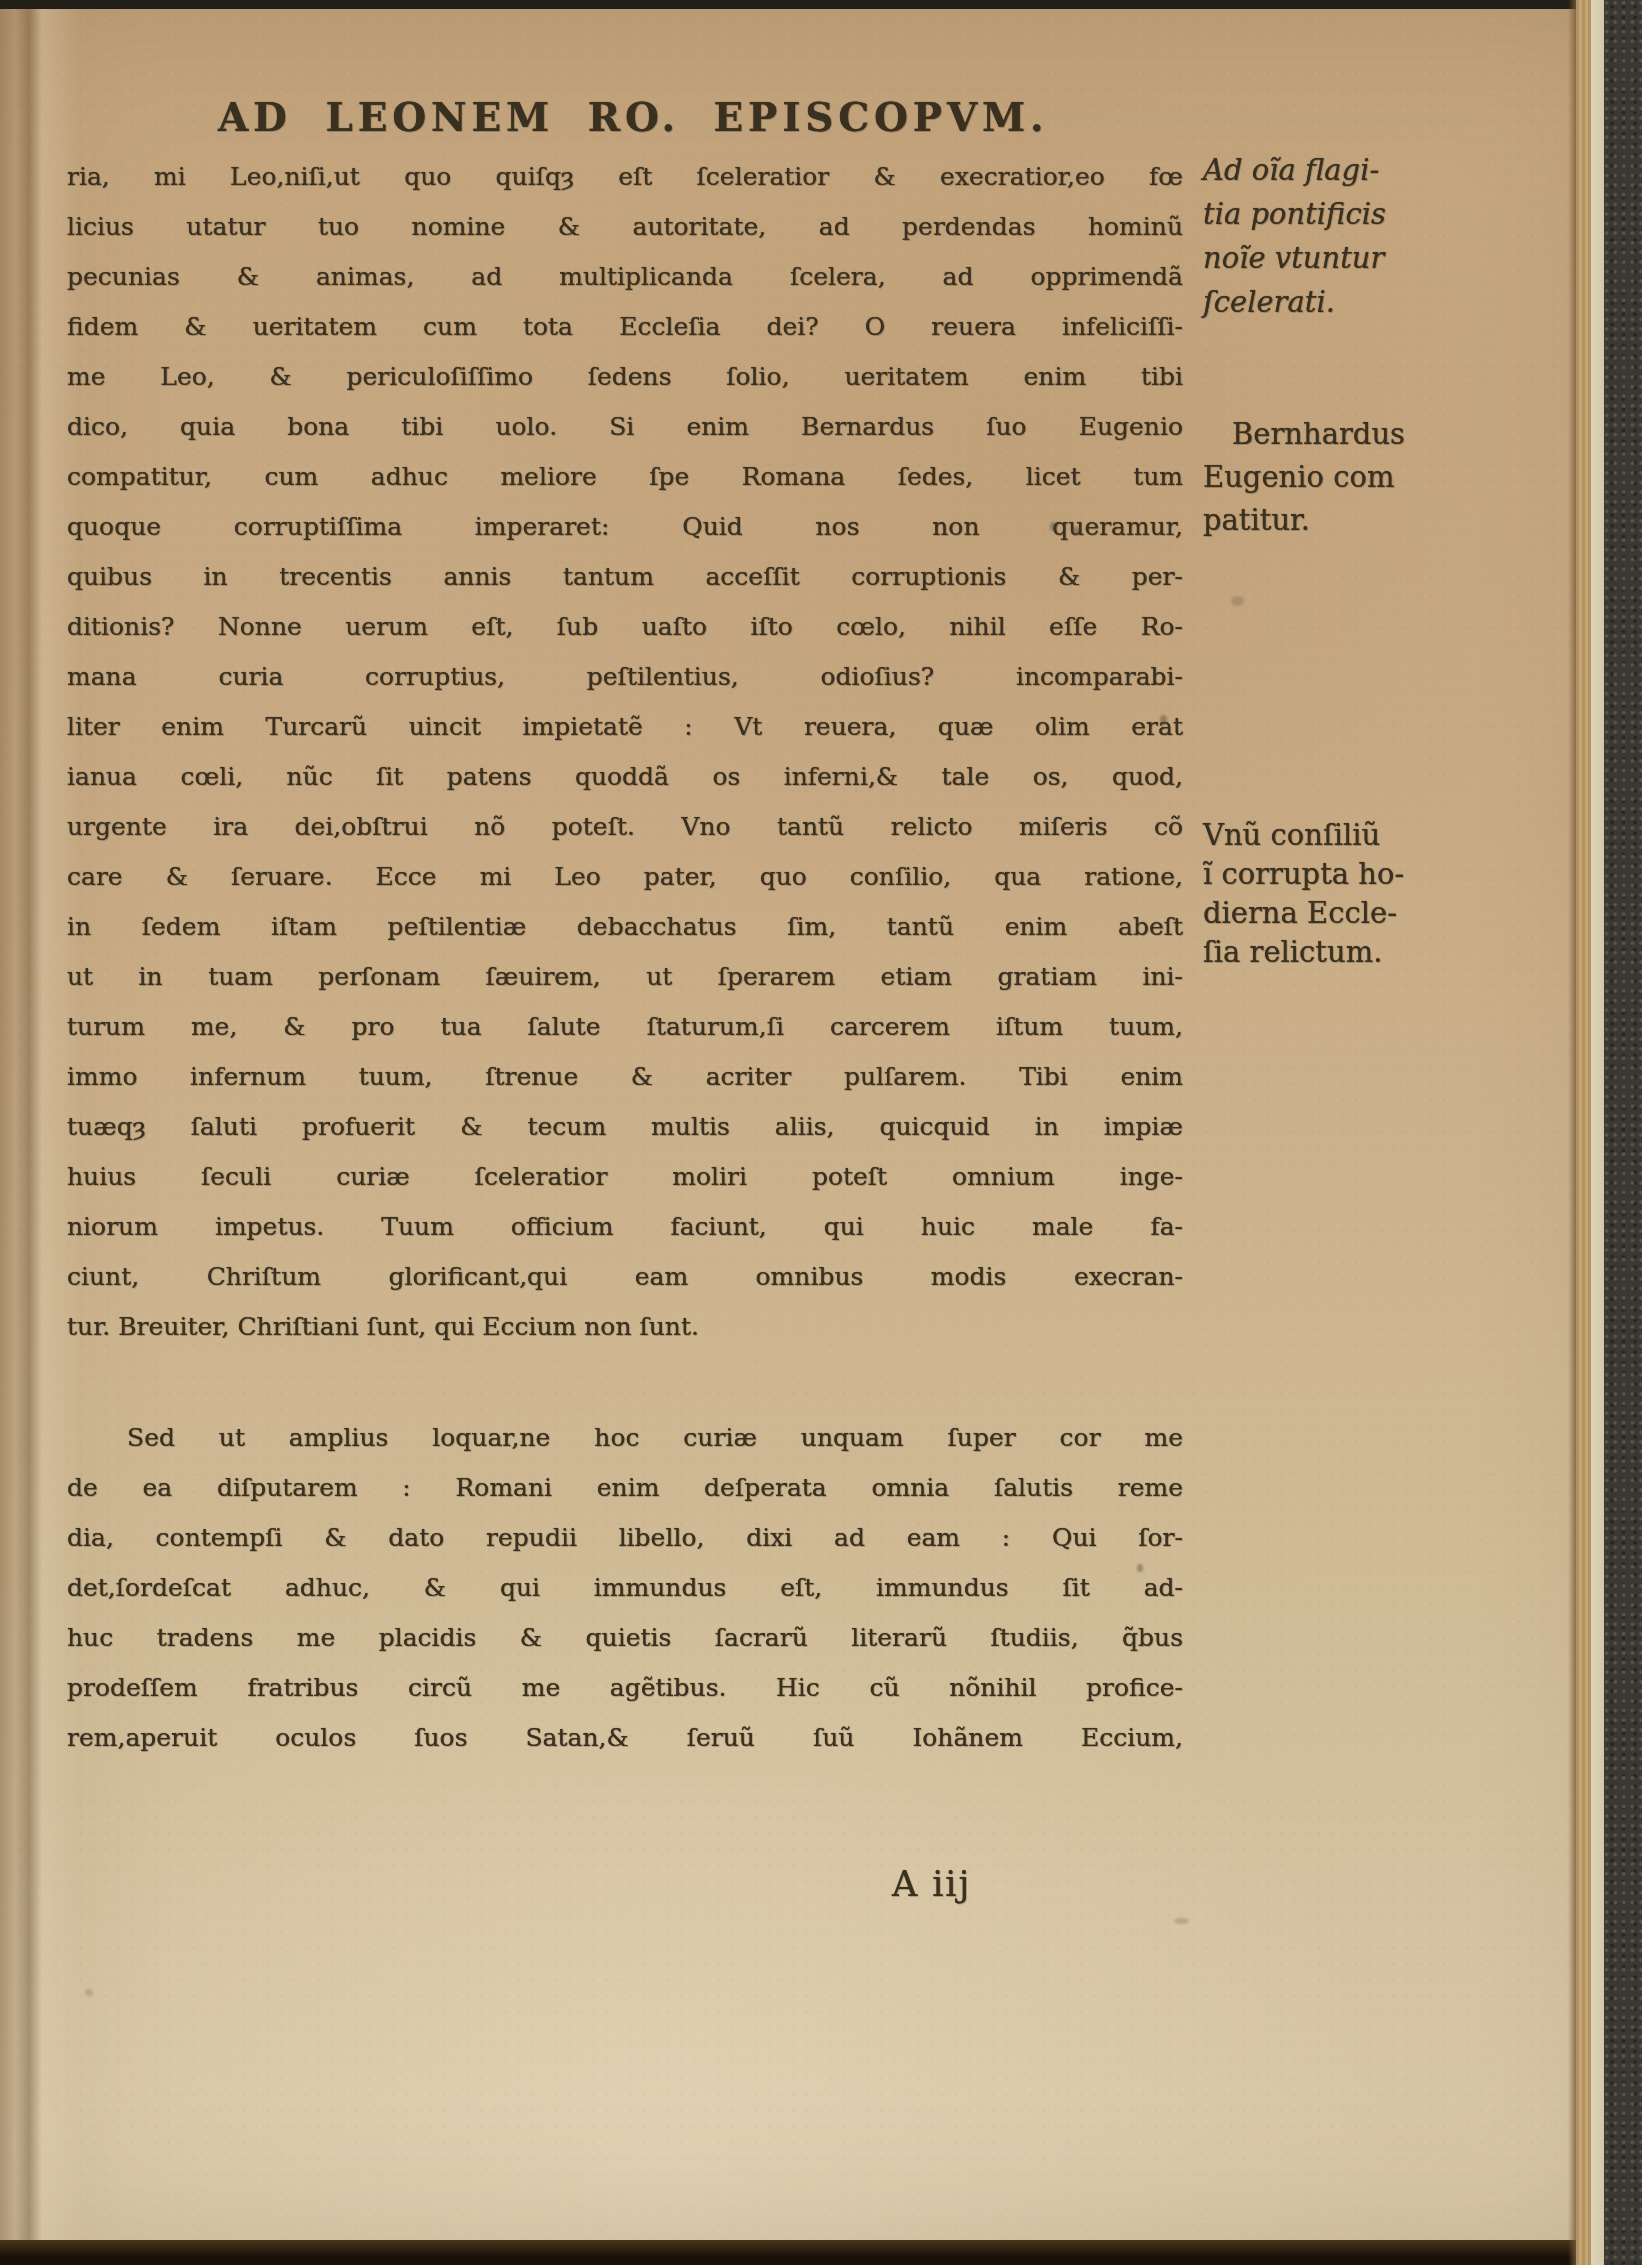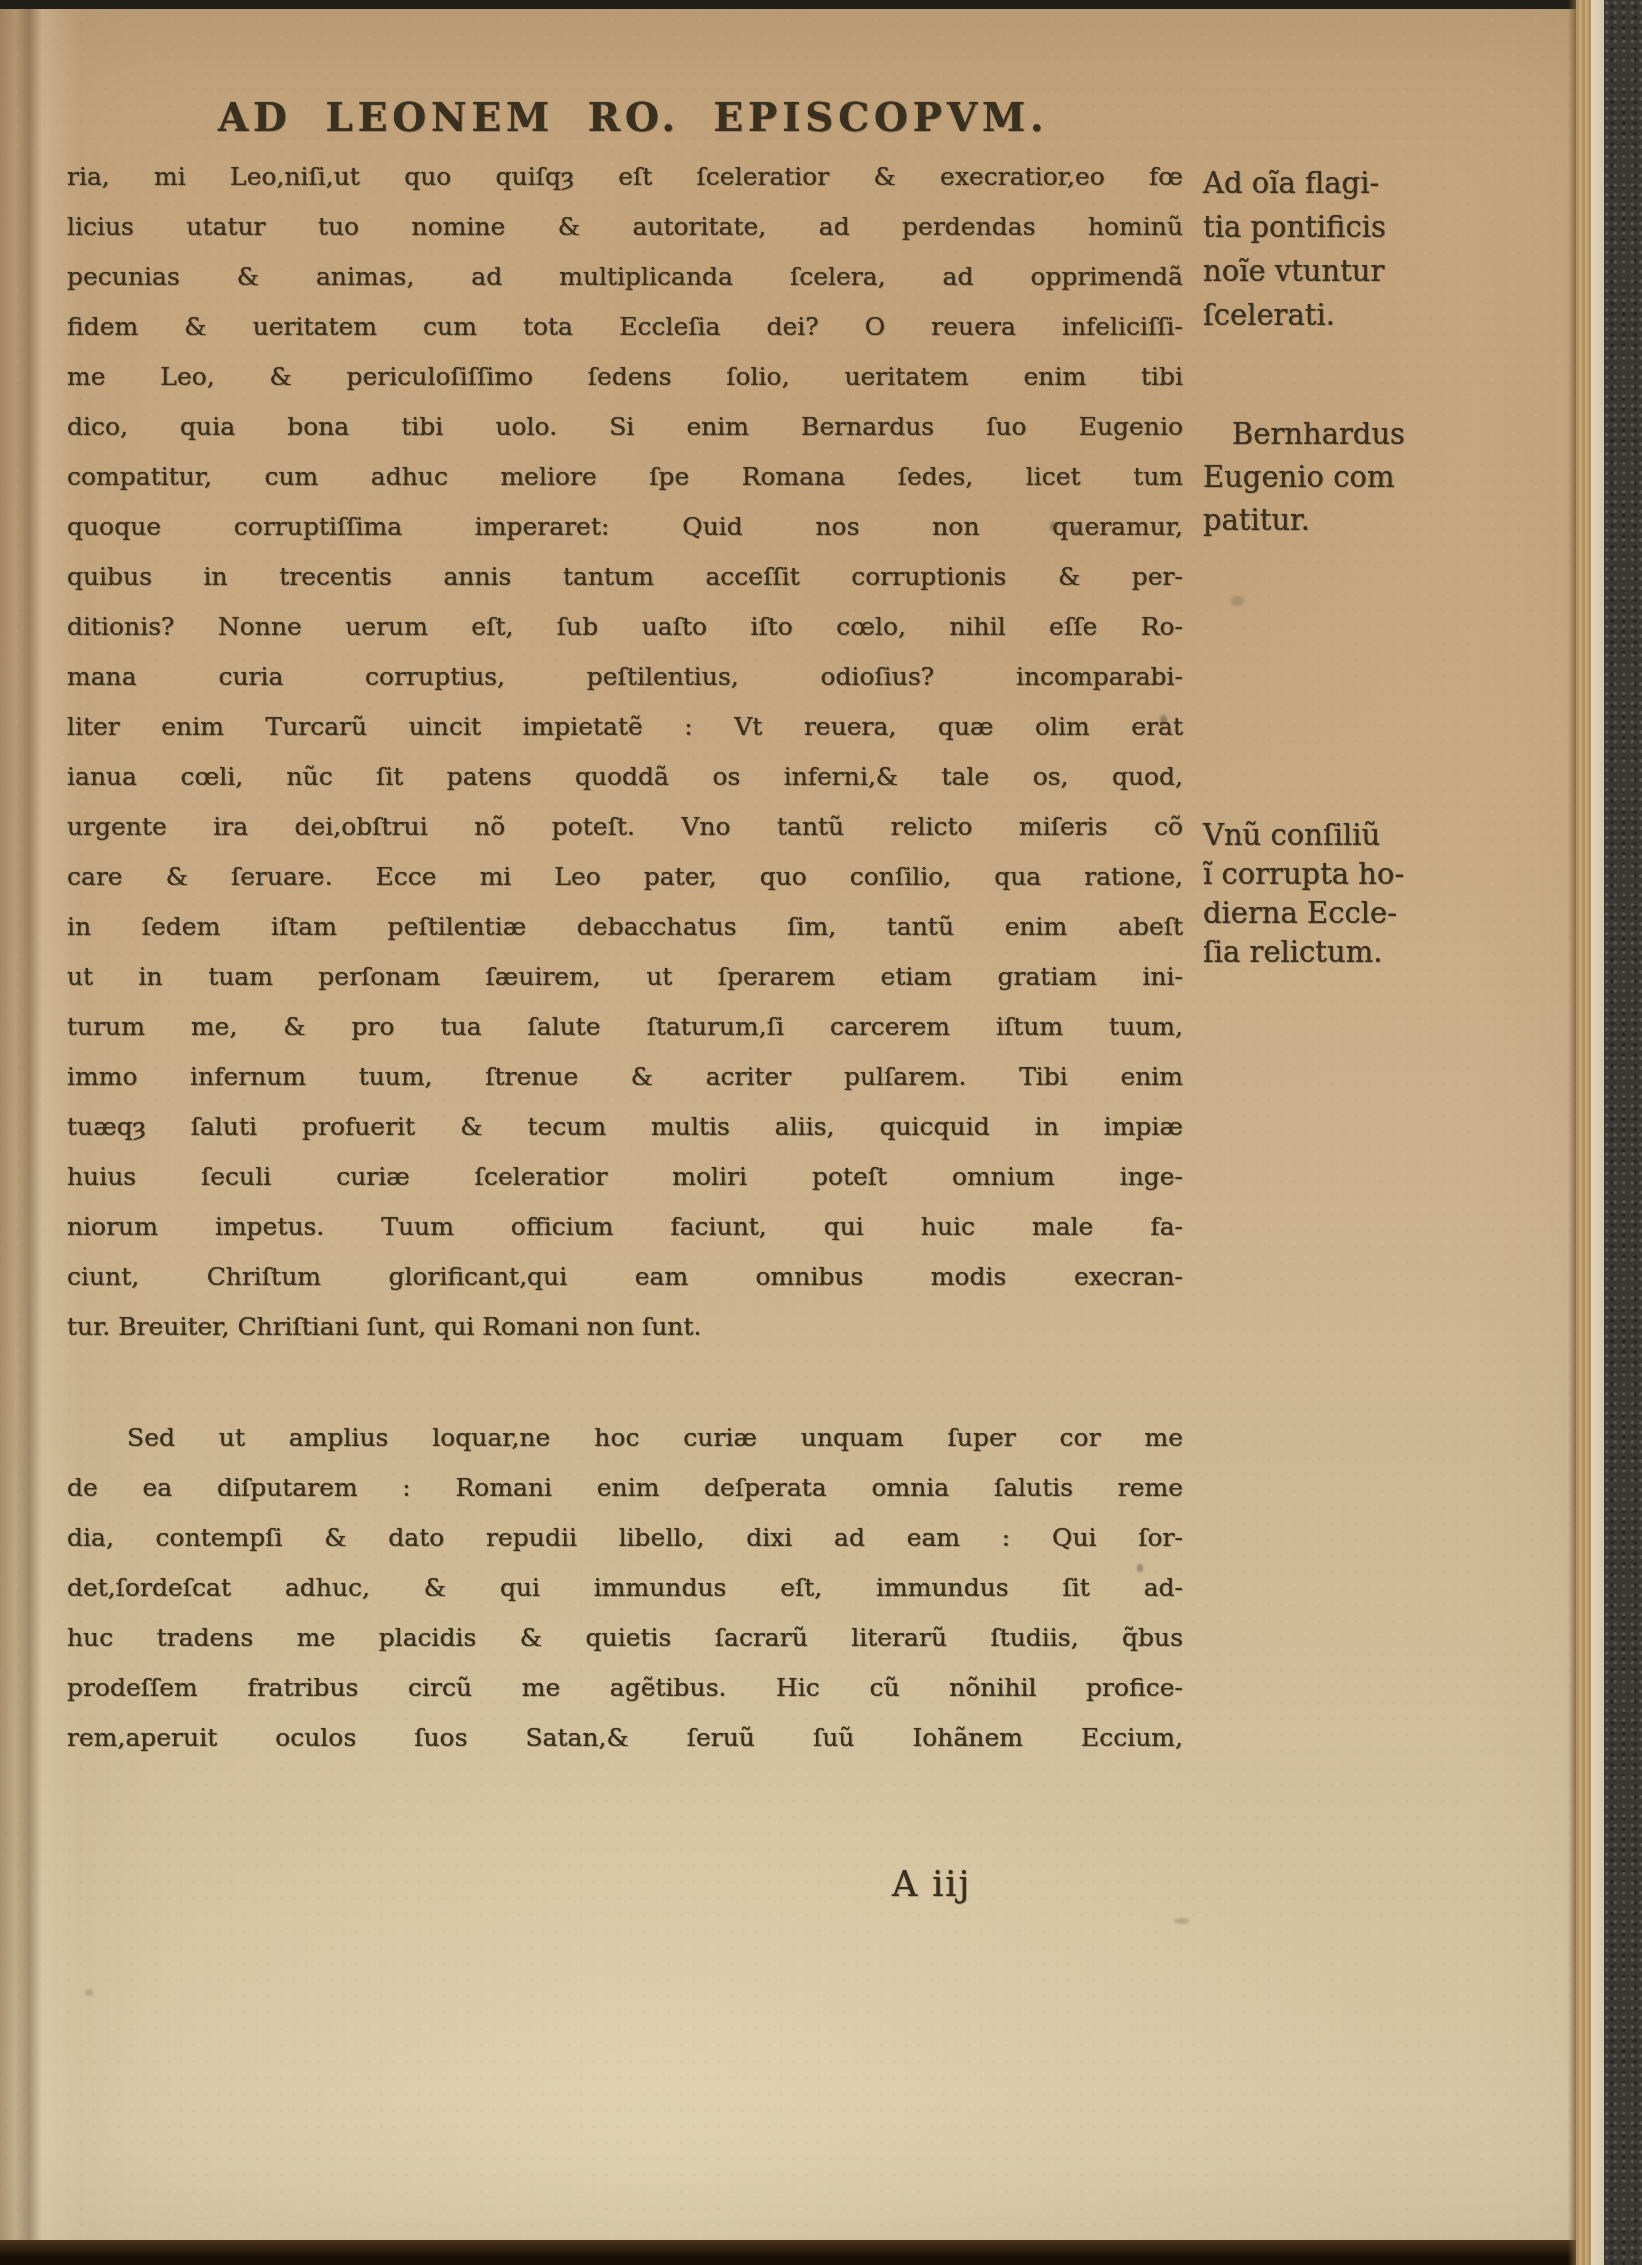--- a/index.html
+++ b/index.html
@@ -46,21 +46,21 @@
   .page-header{position:absolute;left:204px;top:94px;font-size:39px;font-weight:bold;
     letter-spacing:4.8px;word-spacing:15.4px;white-space:nowrap;margin-left:14px;}
   .text-col{position:absolute;left:67px;top:152px;width:1116px;font-size:25px;}
   .text-col .body-line{line-height:50px;height:50px;text-align:justify;
     text-align-last:justify;white-space:nowrap;}
   .para-1 .body-line:last-child{text-align-last:left;}
   .para-gap{height:61px;}
   .para-2 .body-line:first-child{padding-left:60px;}
   .margin-col{position:absolute;left:1203px;top:0;width:317px;font-size:29px;}
   .margin-note{position:absolute;left:0;width:100%;}
-  .note-0{top:161px;}  .note-0 .note-line{line-height:44px;}
+  .note-0{top:148px;font-style:italic;}  .note-0 .note-line{line-height:44px;}
   .note-1{top:413px;}  .note-1 .note-line{line-height:43px;}
   .note-1 .note-line:first-child{padding-left:29px;}
   .note-2{top:816px;}  .note-2 .note-line{line-height:39px;}
   .signature{position:absolute;left:892px;top:1864px;font-size:35px;letter-spacing:1.9px;}
   
   .speck{position:absolute;border-radius:50%;background:rgba(72,60,46,.4);filter:blur(1px);}
 </style>
 </head>
 <body>
 
@@ -94,21 +94,21 @@
         <div class="body-line">urgente ira dei,obſtrui nõ poteſt. Vno tantũ relicto miſeris cõ</div>
         <div class="body-line">care &amp; ſeruare. Ecce mi Leo pater, quo conſilio, qua ratione,</div>
         <div class="body-line">in ſedem iſtam peſtilentiæ debacchatus ſim, tantũ enim abeſt</div>
         <div class="body-line">ut in tuam perſonam ſæuirem, ut ſperarem etiam gratiam ini-</div>
         <div class="body-line">turum me, &amp; pro tua ſalute ſtaturum,ſi carcerem iſtum tuum,</div>
         <div class="body-line">immo infernum tuum, ſtrenue &amp; acriter pulſarem. Tibi enim</div>
         <div class="body-line">tuæqȝ ſaluti profuerit &amp; tecum multis aliis, quicquid in impiæ</div>
         <div class="body-line">huius ſeculi curiæ ſceleratior moliri poteſt omnium inge-</div>
         <div class="body-line">niorum impetus. Tuum officium faciunt, qui huic male fa-</div>
         <div class="body-line">ciunt, Chriſtum glorificant,qui eam omnibus modis execran-</div>
-        <div class="body-line">tur. Breuiter, Chriſtiani ſunt, qui Romani non ſunt.</div>
+        <div class="body-line">tur. Breuiter, Chriſtiani ſunt, qui Eccium non ſunt.</div>
       </div>
     <div class="para-gap"></div>
     <div class="para para-2">
         <div class="body-line">Sed ut amplius loquar,ne hoc curiæ unquam ſuper cor me</div>
         <div class="body-line">de ea diſputarem : Romani enim deſperata omnia ſalutis reme</div>
         <div class="body-line">dia, contempſi &amp; dato repudii libello, dixi ad eam : Qui ſor-</div>
         <div class="body-line">det,ſordeſcat adhuc, &amp; qui immundus eſt, immundus ſit ad-</div>
         <div class="body-line">huc tradens me placidis &amp; quietis ſacrarũ literarũ ſtudiis, q̃bus</div>
         <div class="body-line">prodeſſem fratribus circũ me agẽtibus. Hic cũ nõnihil profice-</div>
         <div class="body-line">rem,aperuit oculos ſuos Satan,&amp; ſeruũ ſuũ Iohãnem Eccium,</div>

